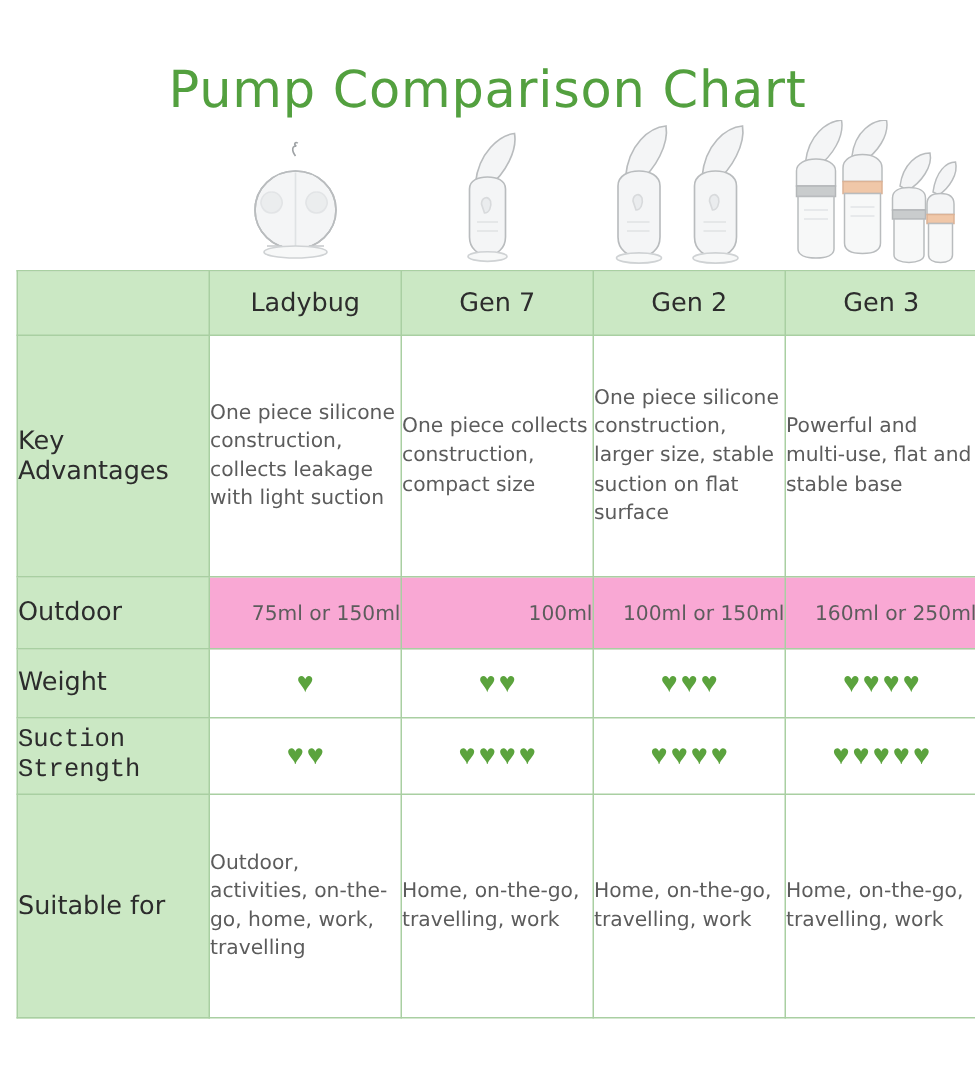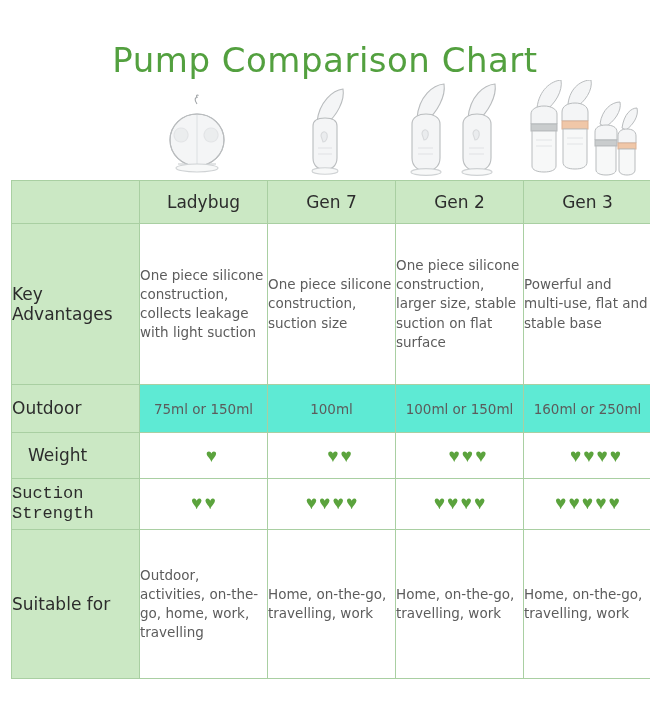--- a/index.html
+++ b/index.html
@@ -96,45 +96,45 @@
     background: #ffffff;
     font-family: "DejaVu Sans", sans-serif;
     font-size: 13.5px;
     color: #5c5c5c;
     line-height: 1.42;
     padding: 9px 9px 9px 11px;
     vertical-align: top;
     white-space: pre-line;
   }
   .cell-center {
-    background: #5eead4;
+    background: #f9a8d4;
     font-family: "DejaVu Sans", sans-serif;
     font-size: 13.5px;
     color: #5c5c5c;
-    text-align: center;
+    text-align: right;
     vertical-align: middle;
     padding: 6px 4px;
   }
   .cell-hearts {
     background: #ffffff;
     text-align: center;
     vertical-align: middle;
     padding: 6px 4px;
     white-space: nowrap;
   }
   .heart {
     display: inline-block;
     color: #5ba33d;
     font-size: 19px;
     line-height: 1;
     margin: 0 1px;
   }
   .r-adv td    { height: 160px; }
   .r-cap td    { height: 47px; }
-  .r-weight td { height: 45px; padding-left: 16px; }
+  .r-weight td { height: 45px; }
   .r-suct td   { height: 50px; font-family: Liberation Mono, monospace; }
   .r-suit td   { height: 148px; }
 </style>
 </head>
 <body>
 
 <div class="page">
 
   <div class="title">Pump Comparison Chart</div>
 
@@ -225,21 +225,21 @@
         <td>Ladybug</td>
         <td>Gen 7</td>
         <td>Gen 2</td>
         <td>Gen 3</td>
       </tr>
 
       <tr class="r-adv">
         <td class="lbl" style="white-space:pre-line">Key
 Advantages</td>
         <td class="cell">One piece silicone construction, collects leakage with light suction</td>
-        <td class="cell">One piece silicone construction, suction size</td>
+        <td class="cell">One piece collects construction, compact size</td>
         <td class="cell">One piece silicone construction, larger size, stable suction on flat surface</td>
         <td class="cell">Powerful and multi-use, flat and stable base</td>
       </tr>
 
       <tr class="r-cap">
         <td class="lbl">Outdoor</td>
         <td class="cell-center">75ml or 150ml</td>
         <td class="cell-center">100ml</td>
         <td class="cell-center">100ml or 150ml</td>
         <td class="cell-center">160ml or 250ml</td>

